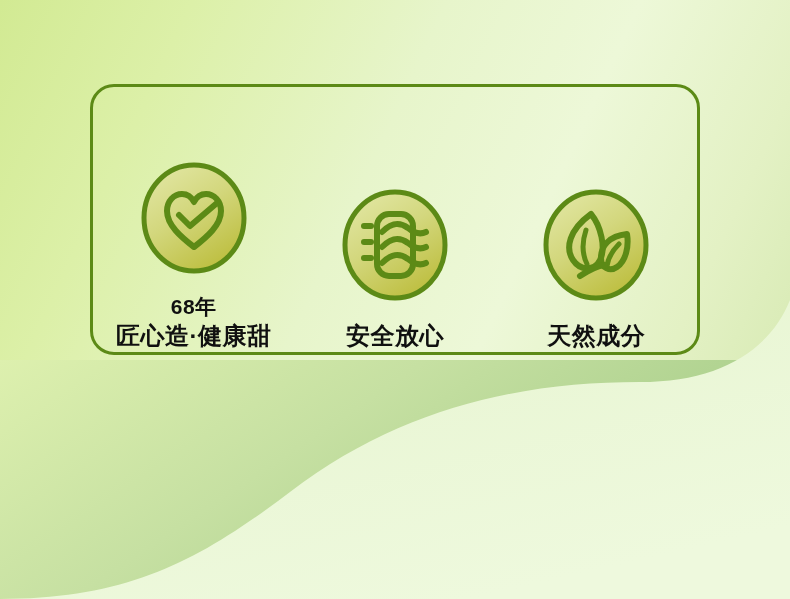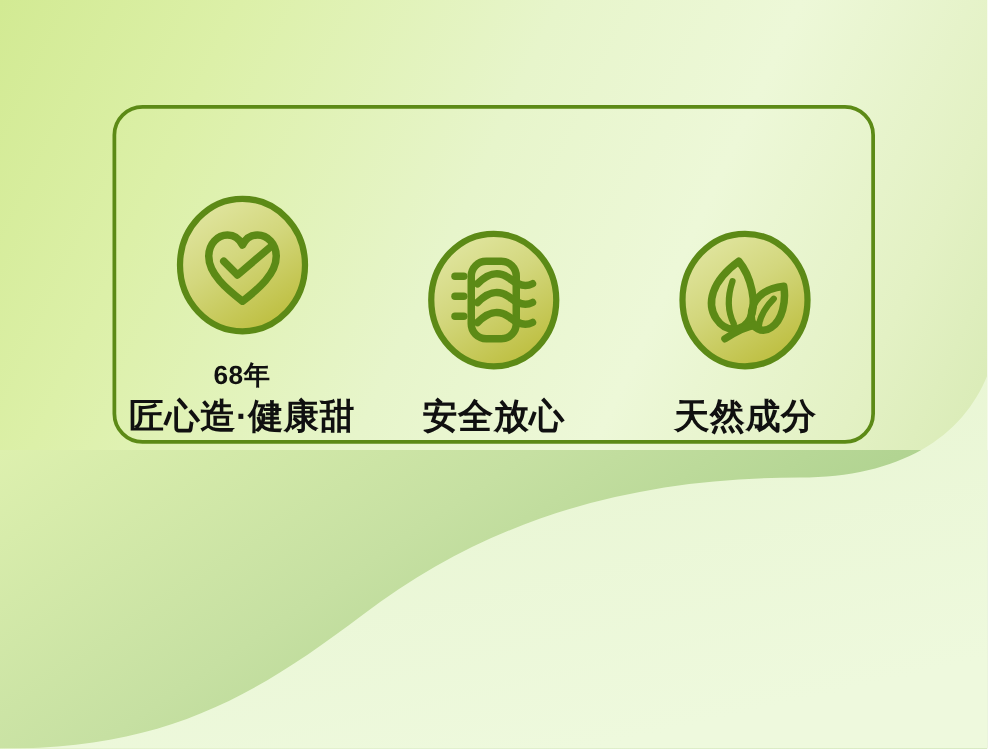--- a/index.html
+++ b/index.html
@@ -85,21 +85,21 @@
     letter-spacing: 0.5px;
   }
 
   .caption-primary {
     font-size: 21px;
     display: block;
     white-space: nowrap;
   }
 
   .caption-secondary {
-    font-size: 28px;
+    font-size: 24px;
     display: block;
     white-space: nowrap;
   }
 </style>
 </head>
 <body>
 
 <div id="promo-banner">
 
   <svg id="bg-wave-layer" viewBox="0 0 790 599" preserveAspectRatio="none" xmlns="http://www.w3.org/2000/svg">

